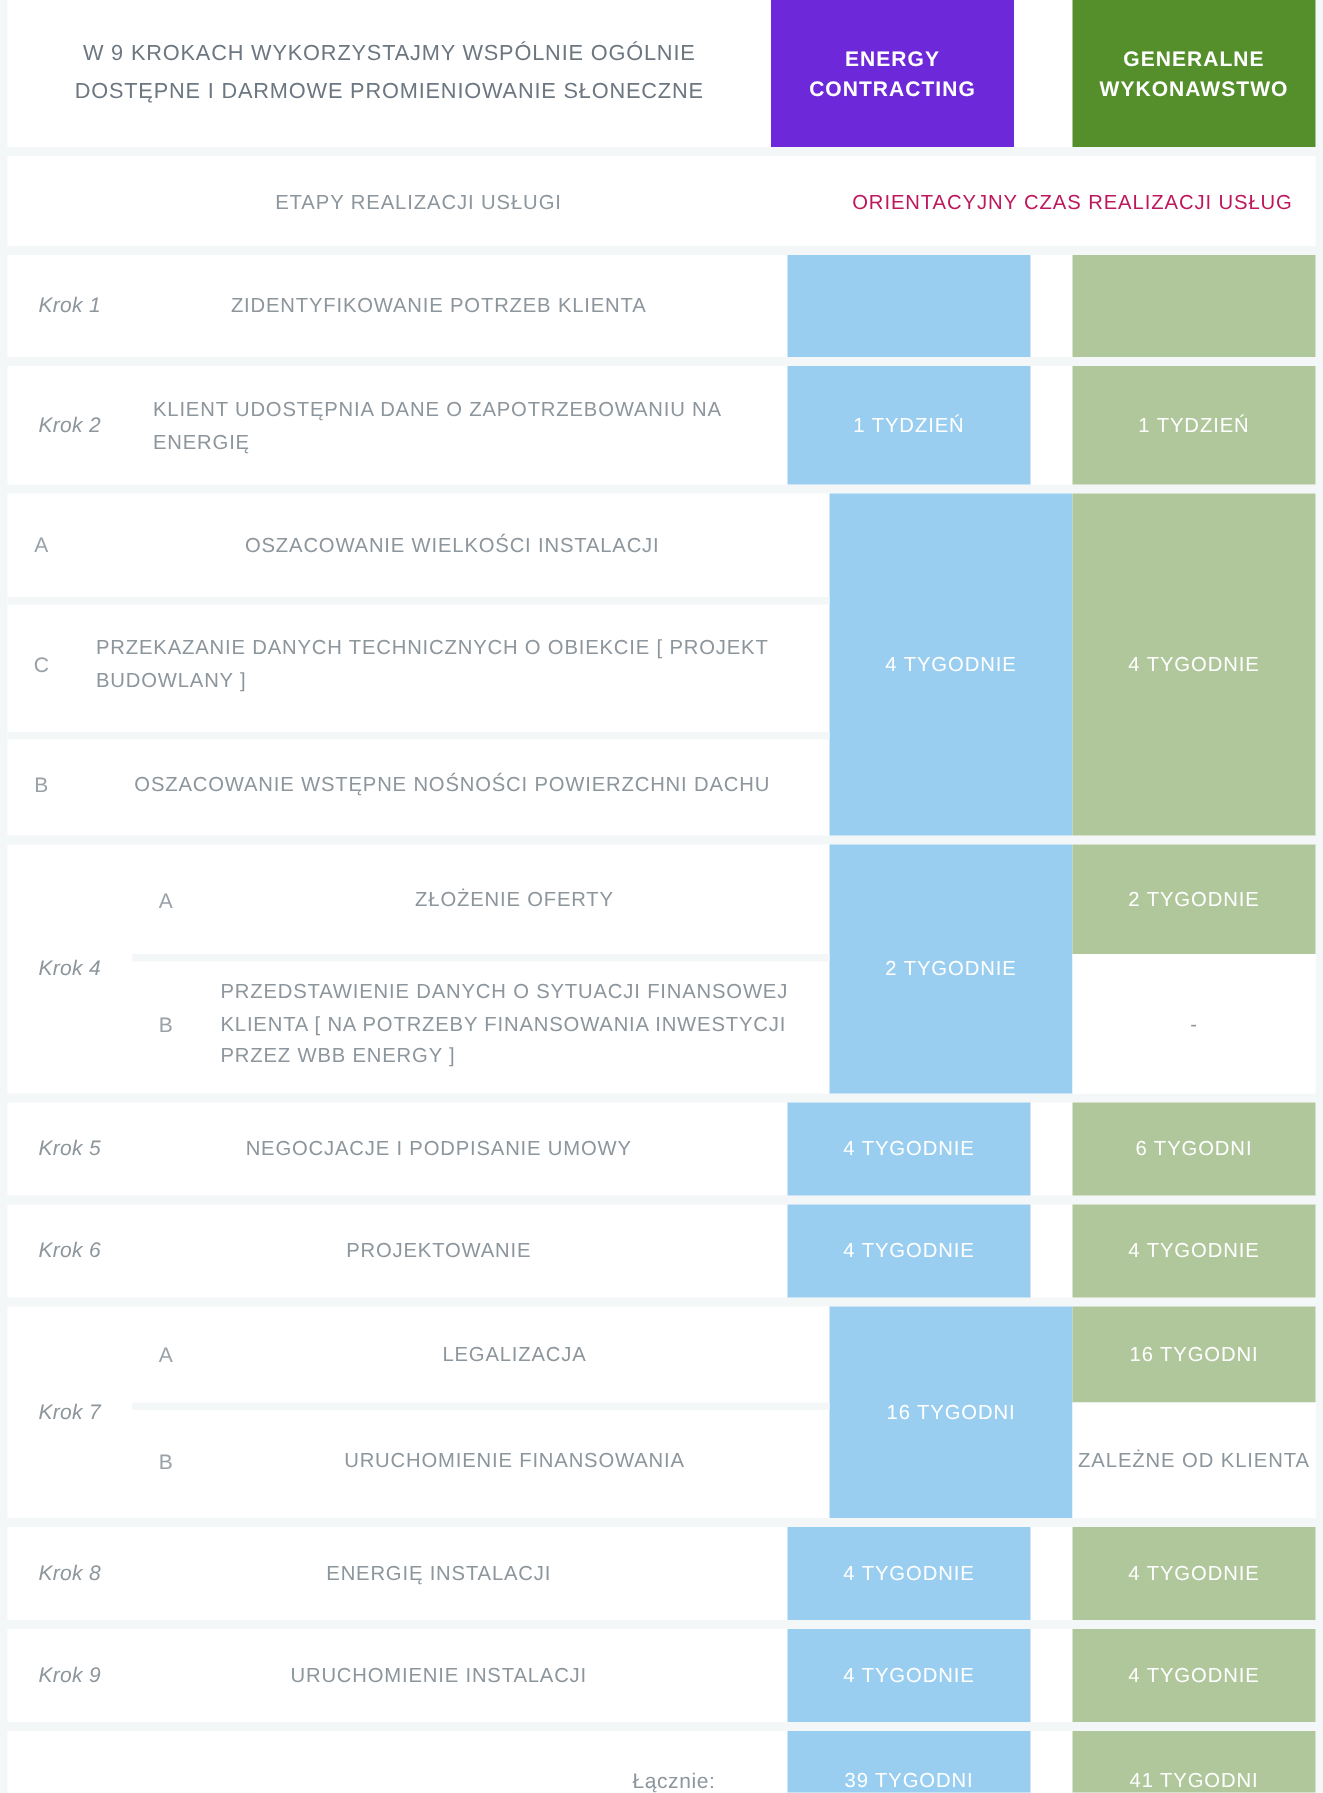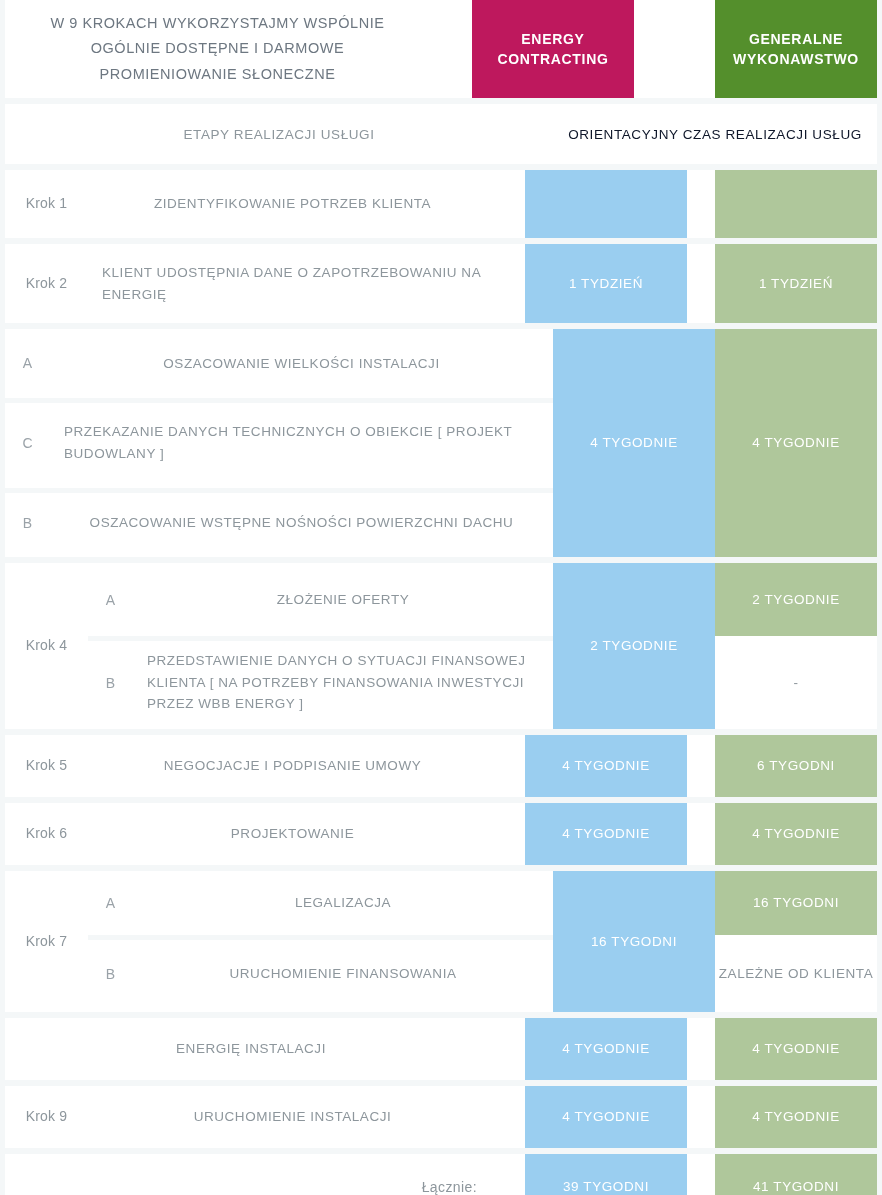--- a/index.html
+++ b/index.html
@@ -33,20 +33,21 @@
     width: 83px;
     flex: 0 0 83px;
     display: flex;
     align-items: center;
     justify-content: center;
     text-align: center;
     color: #8d969c;
     font-size: 14px;
     line-height: 1.55;
     letter-spacing: .2px;
+    font-style: italic;
   }
 
   
   .col-letter {
     width: 45px;
     flex: 0 0 45px;
     display: flex;
     align-items: center;
     justify-content: center;
     color: #9aa2a8;
@@ -79,21 +80,21 @@
     color: #ffffff;
     font-size: 13.5px;
     letter-spacing: .6px;
     line-height: 1.45;
     margin-left: 28px;
   }
   .col-blue  { background: #9ACEF0; }
   .col-green { background: #AFC79B; }
 
   
-  .row-title { height: 98px; gap: 42px; }
+  .row-title { height: 98px; }
   .row-title .title-text {
     flex: 1 1 auto;
     display: flex;
     align-items: center;
     justify-content: center;
     text-align: center;
     padding: 8px 26px;
     color: #6d7781;
     font-size: 14.5px;
     letter-spacing: .55px;
@@ -105,41 +106,41 @@
     display: flex;
     align-items: center;
     justify-content: center;
     text-align: center;
     color: #ffffff;
     font-size: 14px;
     font-weight: bold;
     letter-spacing: .7px;
     line-height: 1.45;
   }
-  .hdr-blue  { background: #be185d; }
+  .hdr-blue  { background: #6d28d9; }
   .hdr-green { background: #568f2d; background: #548f2c; margin-left: 39px; }
 
   
   .row-sub { height: 60px; align-items: center; }
   .row-sub .sub-left {
     flex: 1 1 auto;
     display: flex;
     align-items: center;
     justify-content: center;
     color: #8d969c;
     font-size: 13.5px;
     letter-spacing: .6px;
   }
   .row-sub .sub-right {
     width: 324px;
     flex: 0 0 324px;
     display: flex;
     align-items: center;
     justify-content: center;
-    color: #0f172a;
+    color: #be185d;
     font-size: 13.5px;
     letter-spacing: .6px;
   }
 
   
   .group {
     position: relative;
     display: flex;
     width: 872px;
     background: #ffffff;
@@ -309,20 +310,21 @@
         <div class="times-cell blue">16 TYGODNI</div>
       </div>
       <div class="times-col">
         <div class="times-cell green" style="flex:0 0 64px">16 TYGODNI</div>
         <div class="times-cell white">ZALEŻNE OD KLIENTA</div>
       </div>
     </div>
   </div>
 
   <div class="row" style="height:62px">
+    <div class="col-step">Krok 8</div>
     <div class="col-desc">ENERGIĘ INSTALACJI</div>
     <div class="col-blue">4 TYGODNIE</div>
     <div class="col-green">4 TYGODNIE</div>
   </div>
 
   <div class="row" style="height:62px">
     <div class="col-step">Krok 9</div>
     <div class="col-desc">URUCHOMIENIE INSTALACJI</div>
     <div class="col-blue">4 TYGODNIE</div>
     <div class="col-green">4 TYGODNIE</div>

